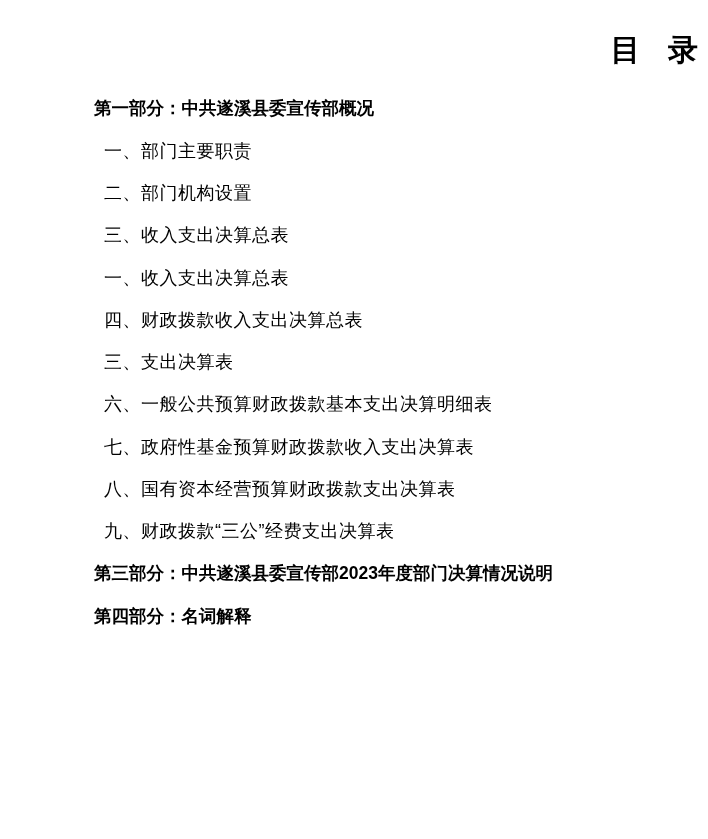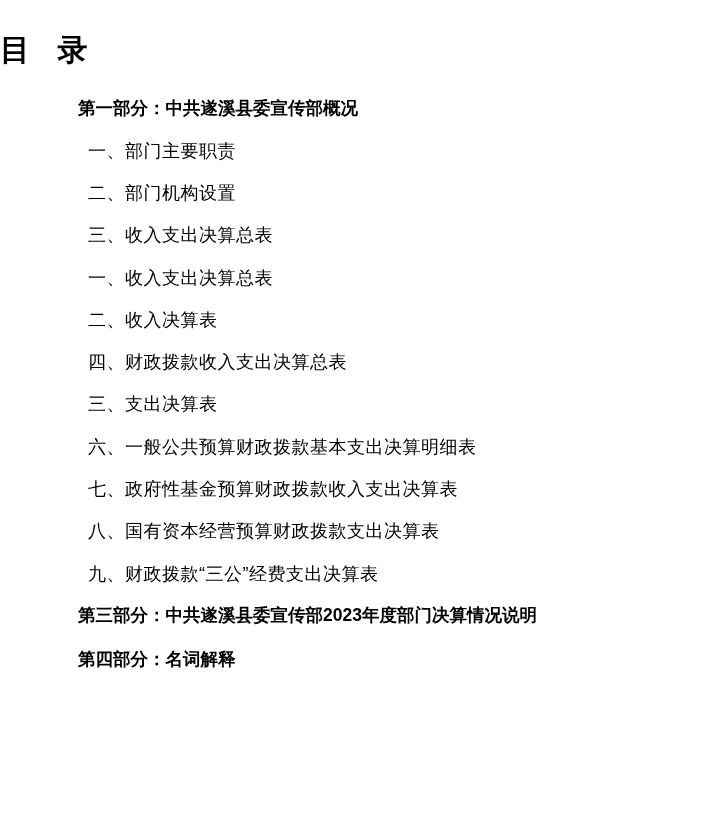--- a/index.html
+++ b/index.html
@@ -15,36 +15,36 @@
     overflow: hidden;
   }
   .page {
     position: relative;
     width: 708px;
     height: 839px;
     box-sizing: border-box;
     padding: 0;
   }
   .doc-title {
-    text-align: left;
+    text-align: right;
     font-family: "Liberation Serif", "DejaVu Serif", serif;
     font-size: 30px;
     font-weight: 700;
     letter-spacing: 10px;
     margin-top: 30px;
     margin-bottom: 26px;
     color: #000;
   }
   .toc {
     margin: 0 auto;
     width: 560px;
     padding-left: 8px;
   }
   .entry {
-    margin: 0 0 18px 0;
+    margin: 0 0 18px 16px;
     line-height: 1.35;
   }
   .entry-part {
     font-size: 17.5px;
     font-weight: 700;
     font-family: "Liberation Sans", "DejaVu Sans", sans-serif;
     padding-left: 0px;
     letter-spacing: 0px;
   }
   .entry-item {
@@ -84,23 +84,20 @@
 
     <div class="entry entry-item">
       <span>三、收入支出决算总表</span>
     </div>
 
 
     <div class="entry entry-item">
       <span>一、收入支出决算总表</span>
     </div>
 
-    <div class="entry entry-item">
-      <span>二、收入决算表</span>
-    </div>
 
     <div class="entry entry-item">
       <span>四、财政拨款收入支出决算总表</span>
     </div>
 
     <div class="entry entry-item">
       <span>三、支出决算表</span>
     </div>
 
 

